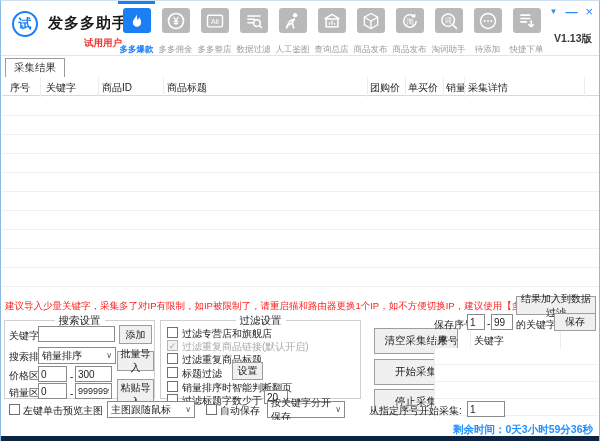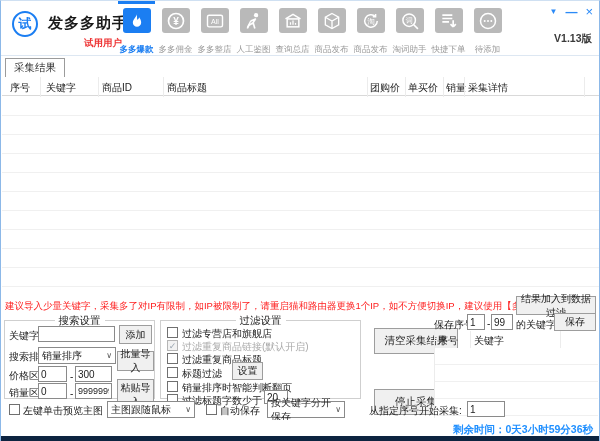--- a/index.html
+++ b/index.html
@@ -106,20 +106,30 @@
           <svg width="20" height="20" viewBox="0 0 24 24">
               <rect x="3" y="5" width="18" height="14" rx="2" fill="none" stroke="#fff" stroke-width="1.7"></rect>
               <text x="12" y="15.5" font-size="8.5" fill="#fff" text-anchor="middle" font-family="Liberation Sans,sans-serif">All</text>
             </svg>
         </div>
         <div class="tlabel">多多整店</div>
       </div>
       <div class="titem">
         <div class="ticon">
           <svg width="20" height="20" viewBox="0 0 24 24">
+              <path d="M4 6h16M4 10h9M4 14h7" stroke="#fff" stroke-width="1.8" fill="none"></path>
+              <circle cx="15.5" cy="14.5" r="4" fill="none" stroke="#fff" stroke-width="1.8"></circle>
+              <path d="M18.5 17.5l3 3" stroke="#fff" stroke-width="1.8"></path>
+            </svg>
+        </div>
+        <div class="tlabel">数据过滤</div>
+      </div>
+      <div class="titem">
+        <div class="ticon">
+          <svg width="20" height="20" viewBox="0 0 24 24">
               <circle cx="14.5" cy="5" r="2.6" fill="#fff"></circle>
               <path d="M14 9l-3 5 2 7M11 14l-5 3-2 4M14 9.5l-6 2.5" fill="none" stroke="#fff" stroke-width="2"></path>
               <path d="M8 12l-4 8" stroke="#fff" stroke-width="1.6"></path>
             </svg>
         </div>
         <div class="tlabel">人工鉴图</div>
       </div>
       <div class="titem">
         <div class="ticon">
           <svg width="20" height="20" viewBox="0 0 24 24">
@@ -151,40 +161,40 @@
       </div>
       <div class="titem">
         <div class="ticon">
           <svg width="20" height="20" viewBox="0 0 24 24">
               <circle cx="11" cy="11" r="7.5" fill="none" stroke="#fff" stroke-width="1.8"></circle>
               <path d="M16.5 16.5l5 5" stroke="#fff" stroke-width="2"></path>
               <text x="11" y="14.5" font-size="8.5" fill="#fff" text-anchor="middle">词</text>
             </svg>
         </div>
         <div class="tlabel">淘词助手</div>
-      </div>
-      <div class="titem">
-        <div class="ticon">
-          <svg width="20" height="20" viewBox="0 0 24 24">
-              <path d="M4 5h12M4 9h12M4 13h8" stroke="#fff" stroke-width="2"></path>
-              <path d="M17 11v8m0 0l-3.2-3.2M17 19l3.2-3.2" fill="none" stroke="#fff" stroke-width="2"></path>
-            </svg>
-        </div>
-        <div class="tlabel">快捷下单</div>
       </div>
       <div class="titem">
         <div class="ticon">
           <svg width="20" height="20" viewBox="0 0 24 24">
               <circle cx="12" cy="12" r="9" fill="none" stroke="#fff" stroke-width="1.8"></circle>
               <circle cx="8" cy="12" r="1.2" fill="#fff"></circle>
               <circle cx="12" cy="12" r="1.2" fill="#fff"></circle>
               <circle cx="16" cy="12" r="1.2" fill="#fff"></circle>
             </svg>
         </div>
         <div class="tlabel">待添加</div>
+      </div>
+      <div class="titem">
+        <div class="ticon">
+          <svg width="20" height="20" viewBox="0 0 24 24">
+              <path d="M4 5h12M4 9h12M4 13h8" stroke="#fff" stroke-width="2"></path>
+              <path d="M17 11v8m0 0l-3.2-3.2M17 19l3.2-3.2" fill="none" stroke="#fff" stroke-width="2"></path>
+            </svg>
+        </div>
+        <div class="tlabel">快捷下单</div>
       </div>
     </div>
 
     <div class="winctl">
       <span class="ctl-menu">▼</span>
       <span class="ctl-min">—</span>
       <span class="ctl-close">×</span>
     </div>
     <div class="version">V1.13版</div>
   </div>
@@ -261,20 +271,21 @@
 
     <span class="cb" style="left:6px; top:60px"></span>
     <span class="cblabel" style="left:21px; top:60px">销量排序时智能判断翻页</span>
 
     <span class="cb" style="left:6px; top:73px"></span>
     <span class="cblabel" style="left:21px; top:73px">过滤标题字数少于</span>
     <input class="tx" style="left: 103px; top: 69px; width: 24px; height: 14px;" value="20">
   </div>
 
   <div class="btn btn-big" style="top:314px">清空采集结果</div>
+  <div class="btn btn-big" style="top:345px">开始采集</div>
   <div class="btn btn-big" style="top:375px">停止采集</div>
 
   <span class="save-label" style="left:433px; top:317px">保存序号:</span>
   <input class="tx" style="left: 466px; top: 313px; width: 18px;" value="1">
   <span class="save-label" style="left:486px; top:317px">-</span>
   <input class="tx" style="left: 490px; top: 313px; width: 22px;" value="99">
   <span class="save-label" style="left:515px; top:317px">的关键字</span>
   <div class="btn" style="position:absolute; left:553px; top:312px; width:42px; height:18px">保存</div>
 
   <div class="minitable">

